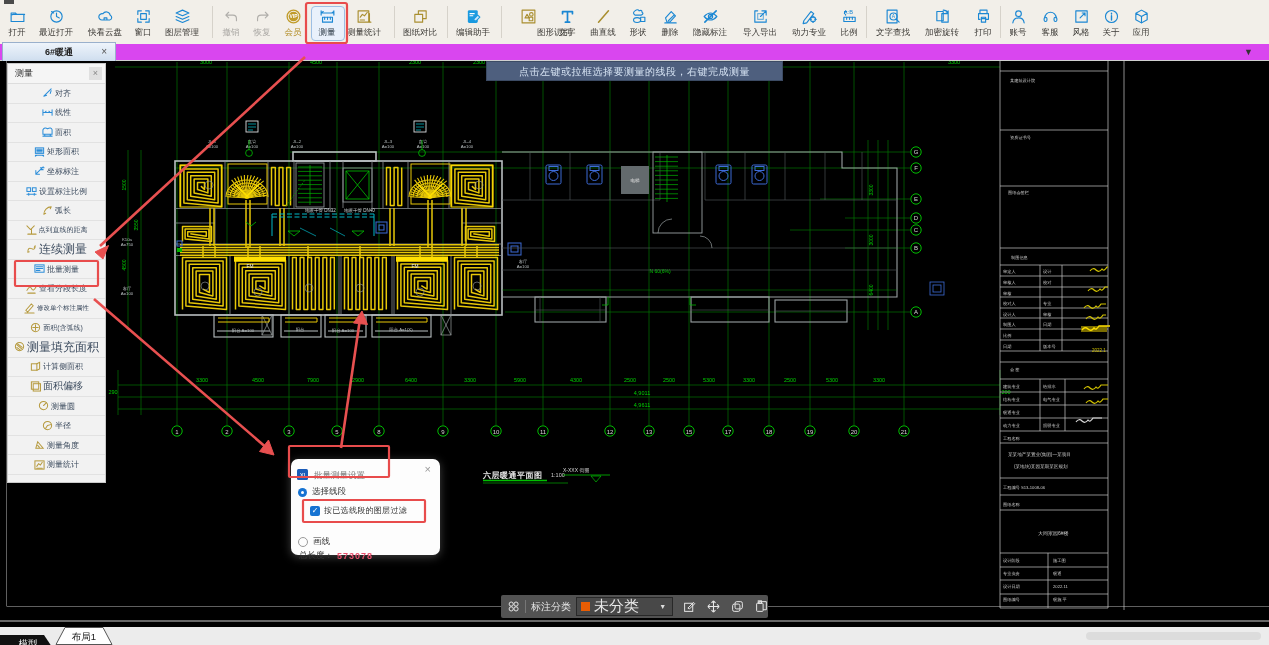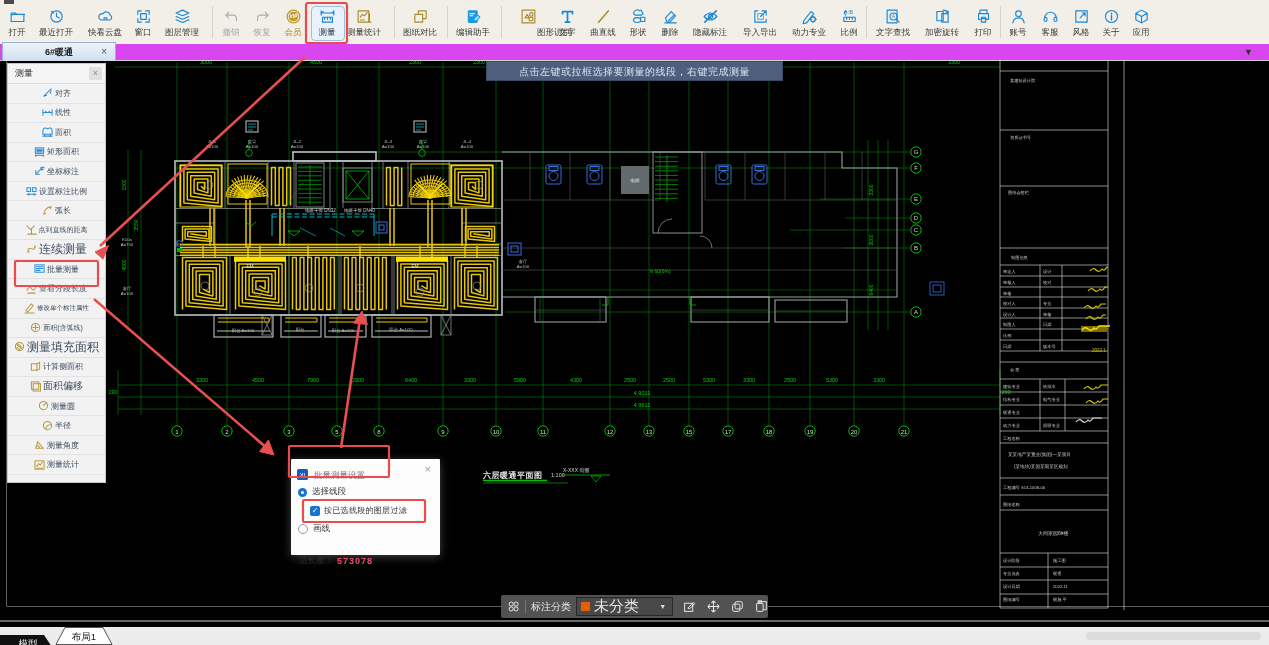--- a/index.html
+++ b/index.html
@@ -8,21 +8,21 @@
 .tlab{position:absolute;top:26.5px;width:60px;text-align:center;font-size:8.5px;}
 .tabbar{position:absolute;left:0;top:44px;width:1269px;height:16px;background:#d946ef;border-bottom:1px solid #d0d0d0;}
 .doctab{position:absolute;left:2px;top:-2px;width:112px;height:18px;background:linear-gradient(#eef4fb,#cfdeef);border:1px solid #9ab0cc;border-bottom:none;font-size:9px;font-weight:bold;color:#222;text-align:center;line-height:18px;}
 .tclose{position:absolute;right:8px;top:0;color:#555;font-weight:normal;font-size:10px;}
 .panel{position:absolute;left:7px;top:63px;width:97px;height:418px;background:#f2f2f2;border:1px solid #c9c9c9;box-shadow:1px 2px 4px rgba(0,0,0,0.5);}
 .ptitle{position:relative;height:19px;line-height:19px;font-size:9px;color:#333;padding-left:7px;background:#f5f5f5;border-bottom:1px solid #ddd;}
 .pclose{position:absolute;right:3px;top:3px;width:13px;height:13px;background:#e0e0e0;color:#888;font-size:9px;line-height:12px;text-align:center;}
 .prow{height:18.55px;border-bottom:1px solid #e2e2e2;display:flex;align-items:center;justify-content:center;color:#3c4b5e;white-space:nowrap;overflow:hidden;}
 .picon{width:11px;height:12px;margin-right:2px;flex:none;}
 .msgbar{position:absolute;left:486px;top:61px;width:297px;height:20px;background:#4e5f7e;border:1px solid #3c4b64;box-sizing:border-box;color:#d5e2f2;font-size:10px;letter-spacing:0.5px;text-align:center;line-height:19px;}
-.dialog{position:absolute;left:291px;top:459px;width:149px;height:96px;background:#fdfdfd;border-radius:1px;box-shadow:0 2px 10px rgba(120,120,120,0.55);}
+.dialog{position:absolute;left:291px;top:459px;width:149px;height:96px;background:#fdfdfd;border-radius:7px;box-shadow:0 2px 10px rgba(120,120,120,0.55);}
 .dtitle{position:relative;padding:5px 0 0 6px;height:14px;}
 .dtext{color:#777;font-size:8.5px;margin-left:6px;}
 .dclose{position:absolute;right:9px;top:5px;color:#999;font-size:11px;line-height:10px;}
 .drow{display:flex;align-items:center;margin-left:7px;margin-top:8px;}
 .radio-on{width:9px;height:9px;border-radius:50%;background:#1673d2;display:inline-block;position:relative;flex:none;}
 .radio-on:after{content:"";position:absolute;left:3px;top:3px;width:3px;height:3px;border-radius:50%;background:#fff;}
 .radio-off{width:8px;height:8px;border-radius:50%;border:1px solid #9a9a9a;display:inline-block;flex:none;}
 .cbox{width:10px;height:10px;background:#1673d2;border-radius:2px;color:#fff;font-size:8px;line-height:10px;text-align:center;display:inline-block;flex:none;}
 .dlab{color:#333;font-size:8.5px;margin-left:5px;}
 .dlab2{color:#333;font-size:8px;margin-left:4px;letter-spacing:0.3px;}
@@ -1004,25 +1004,25 @@
           <text x="5.5" y="8" font-size="6" fill="#fff" text-anchor="middle" font-family="Liberation Sans,sans-serif">XI</text>
         </svg><span class="dtext">批量测量设置</span><span class="dclose">×</span></div>
       <div class="drow">
         <span class="radio-on"></span>
         <span class="dlab">选择线段</span>
       </div>
       <div class="drow" style="margin-left:19px;margin-top:7px">
         <span class="cbox">✓</span>
         <span class="dlab2">按已选线段的图层过滤</span>
       </div>
-      <div class="drow" style="margin-top:7px">
+      <div class="drow" style="margin-top:20px">
         <span class="radio-off"></span>
         <span class="dlab">画线</span>
       </div>
-      <div class="drow" style="margin-top:20px">
+      <div class="drow" style="margin-top:2px">
         <span class="dlab" style="margin-left:1px">总长度：</span>
         <span class="dnum">573078</span>
       </div>
     </div>
     <div class="clsbar">
       <svg width="13" height="13" viewBox="0 0 14 14" style="margin:0 6px 0 7px">
         <g stroke="#e8e8e8" stroke-width="1.2" fill="none">
           <circle cx="4" cy="4" r="2.6"></circle>
           <circle cx="10" cy="4" r="2.6"></circle>
           <circle cx="4" cy="10" r="2.6"></circle>

